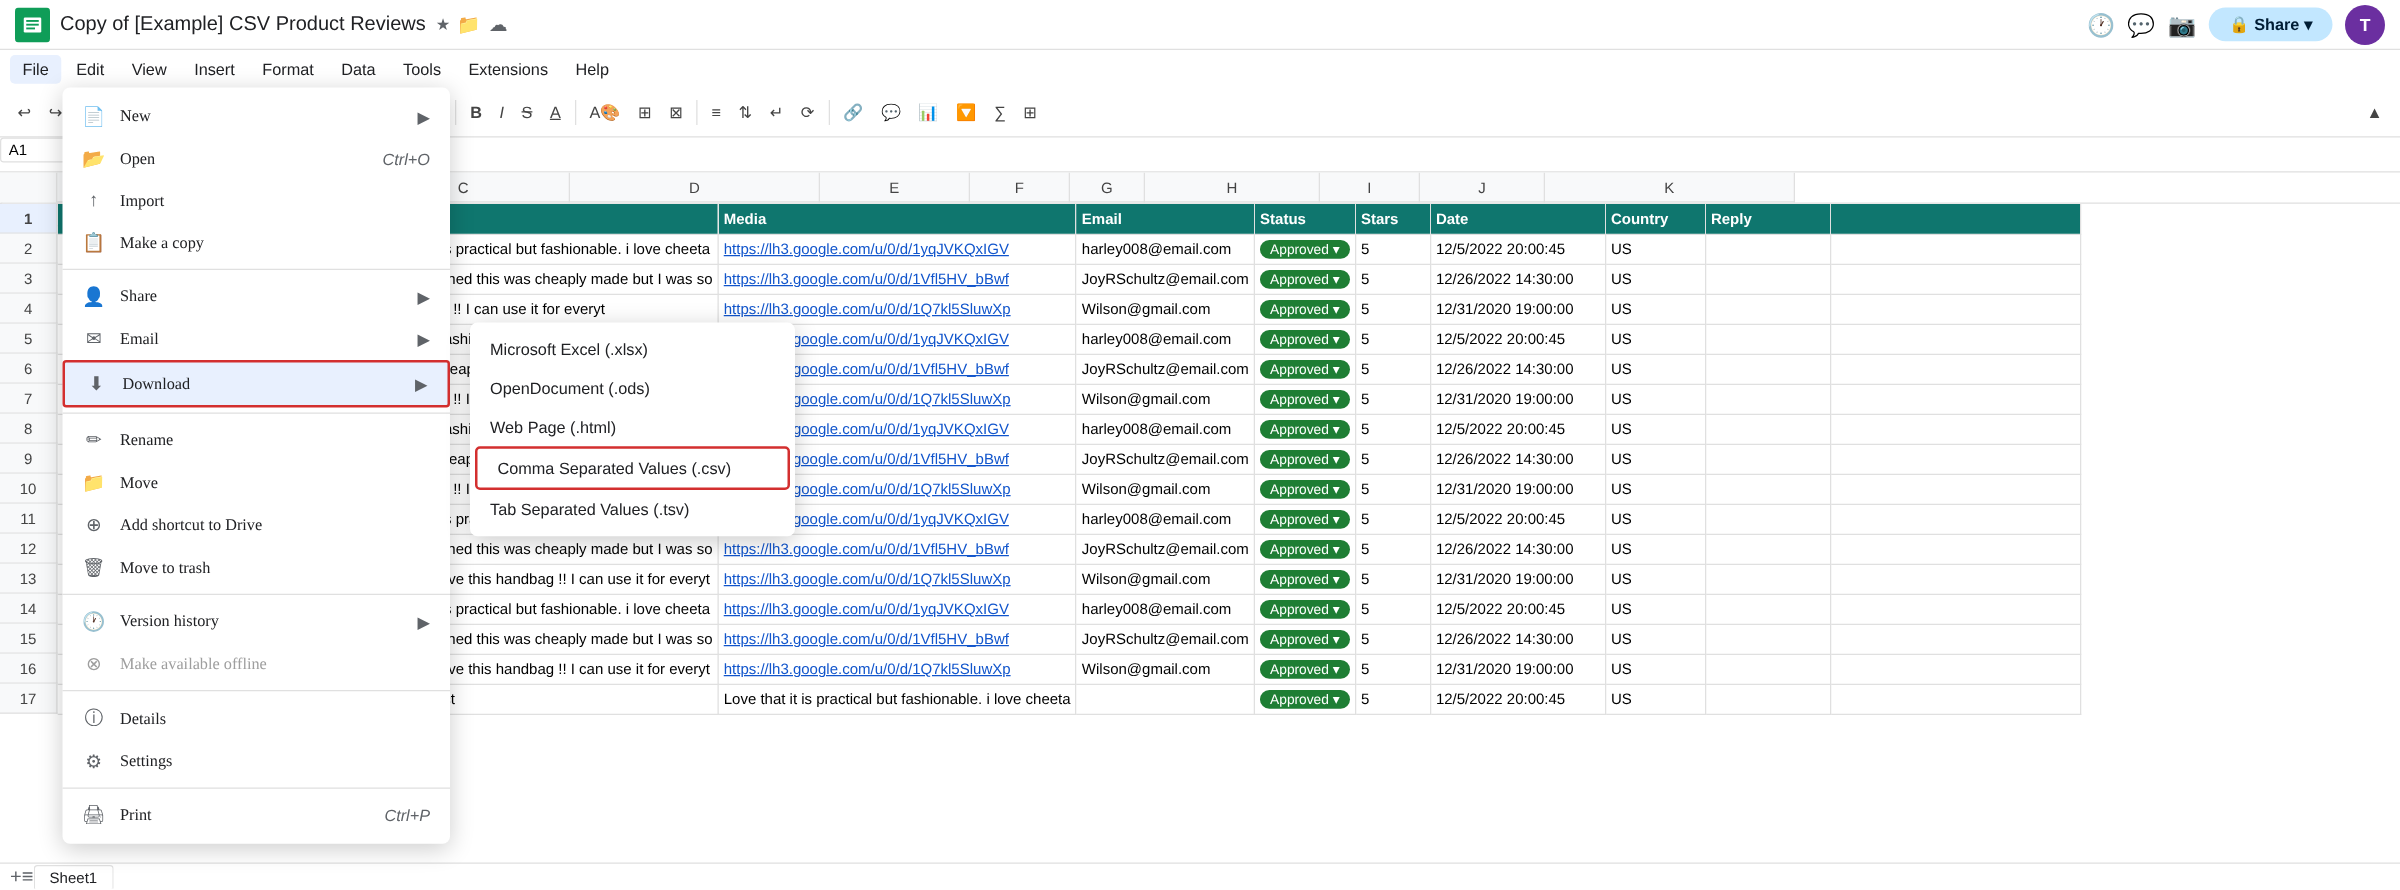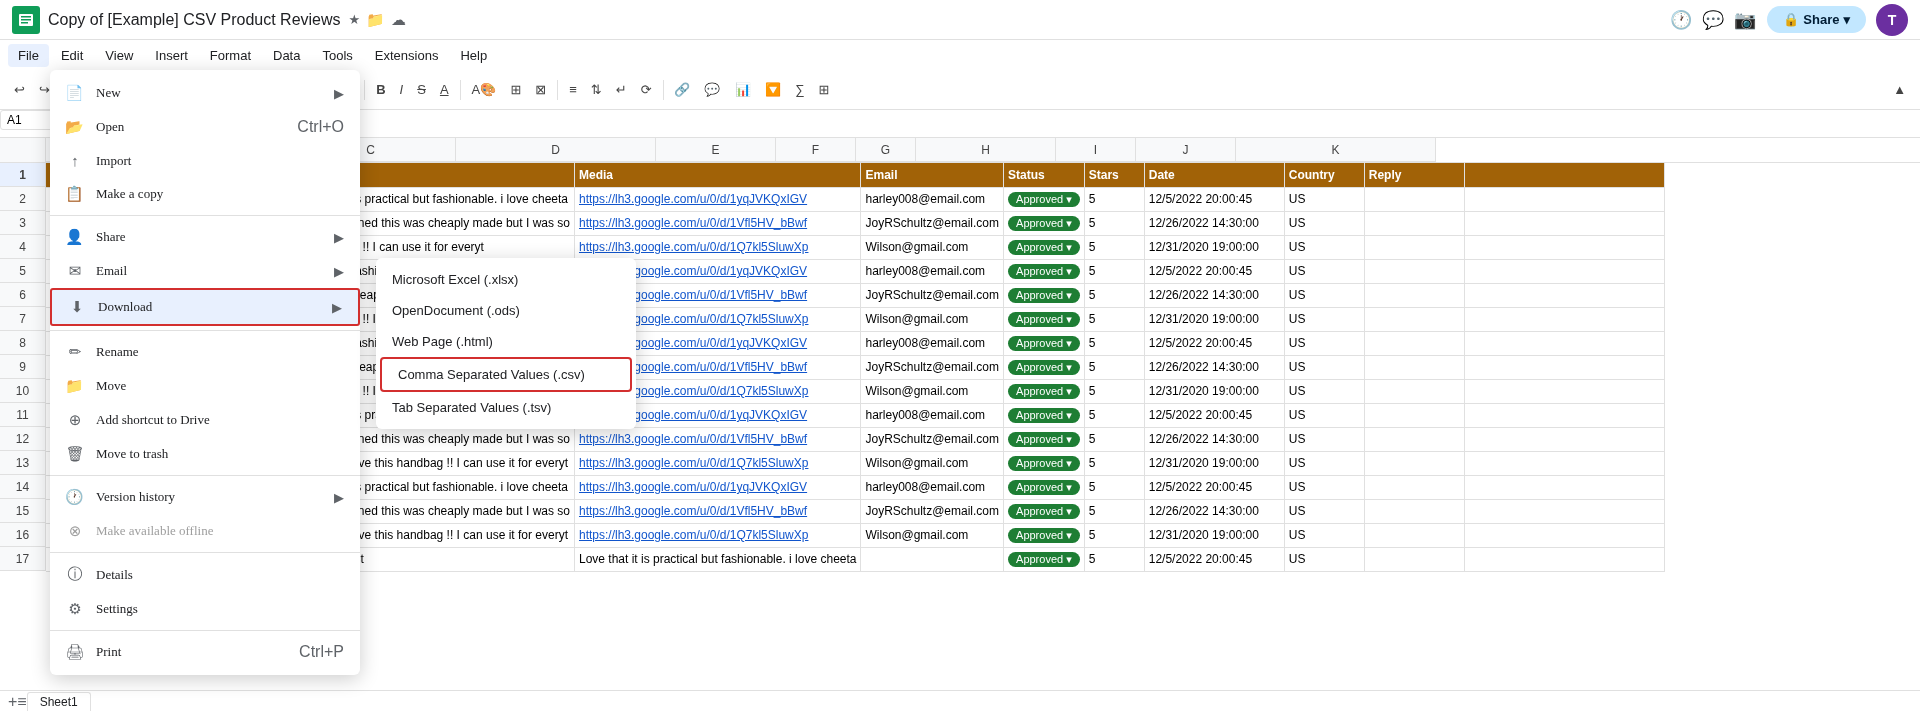--- a/index.html
+++ b/index.html
@@ -39,35 +39,35 @@
 
     
     .cell-ref-bar { display: flex; align-items: flex-start; height: 28px; border-bottom: 1px solid #e0e0e0; padding: 0 0; gap: 8px; flex-direction: column; }
     .cell-ref { width: 60px; border: 1px solid #e0e0e0; border-radius: 3px; padding: 2px 6px; font-size: 12px; }
     .formula-bar { flex: 1; border: 1px solid #e0e0e0; border-radius: 3px; padding: 2px 8px; font-size: 12px; }
     .col-header { background: #f8f9fa; border-right: 1px solid #e0e0e0; border-bottom: 1px solid #e0e0e0; text-align: center; font-size: 12px; color: #444; display: flex; align-items: center; justify-content: center; height: 24px; user-select: none; }
     .row-header { background: #f8f9fa; border-right: 1px solid #e0e0e0; border-bottom: 1px solid #e0e0e0; text-align: center; font-size: 12px; color: #444; width: 46px; height: 24px; display: flex; align-items: center; justify-content: center; flex-shrink: 0; }
     .row-header.active-row { background: #e8f0fe; font-weight: 700; }
     .grid-table { border-collapse: collapse; table-layout: fixed; }
     .grid-table th, .grid-table td { border-right: 1px solid #e0e0e0; border-bottom: 1px solid #e0e0e0; font-size: 12px; white-space: nowrap; overflow: hidden; text-overflow: ellipsis; padding: 0 4px; height: 24px; }
-    .grid-table th { background: #a16207; color: #fff; text-align: left; font-weight: 600; position: sticky; top: 0; z-index: 2; }
+    .grid-table th { background: #0f766e; color: #fff; text-align: left; font-weight: 600; position: sticky; top: 0; z-index: 2; }
     .grid-table td { background: #fff; }
     .status-badge { background: #1e7e34; color: #fff; border-radius: 12px; padding: 1px 8px; font-size: 11px; display: inline-flex; align-items: center; gap: 3px; }
     .link-cell { color: #1155cc; text-decoration: underline; }
 
     
     .sheet-tabs { display: flex; align-items: center; height: 22px; background: #fff; border-top: 1px solid #e0e0e0; padding: 0 8px; }
     .sheet-tab { padding: 2px 12px; font-size: 12px; border-radius: 3px 3px 0 0; cursor: pointer; color: #5f6368; background: #f1f3f4; border: 1px solid #e0e0e0; border-bottom: none; margin-right: 2px; }
     .sheet-tab.active { background: #fff; color: #202124; font-weight: 500; }
     .file-menu { position: fixed; top: 70px; left: 50px; width: 310px; background: #fff; box-shadow: 0 4px 20px rgba(0,0,0,0.2); border-radius: 6px; z-index: 20; padding: 6px 0; }
     .file-menu-item { display: flex; align-items: center; padding: 8px 16px; cursor: pointer; color: #202124; font-size: 13px; gap: 12px; position: relative; }
     .file-menu-item.active-item { background: #e8f0fe; border: 2px solid #d32f2f; }
     .file-menu-icon { width: 18px; display: flex; align-items: center; justify-content: center; color: #5f6368; font-size: 15px; }
     .file-menu-label { flex: 1; font-family: Liberation Serif, serif; }
-    .file-menu-shortcut { color: #5f6368; font-size: 16px; }
+    .file-menu-shortcut { color: #5f6368; font-size: 13px; font-style: italic; }
     .file-menu-arrow { color: #5f6368; margin-left: auto; }
     .file-menu-divider { height: 1px; background: #e0e0e0; margin: 4px 0; }
 
     
     .download-submenu { position: fixed; top: 258px; left: 376px; width: 260px; background: #fff; box-shadow: 0 4px 20px rgba(0,0,0,0.2); border-radius: 6px; z-index: 30; padding: 6px 0; }
     .submenu-item { display: flex; align-items: center; padding: 8px 16px; cursor: pointer; color: #202124; font-size: 13px; }
     .submenu-item.selected { background: #fff; border: 2px solid #d32f2f; border-radius: 4px; }
   </style>
 </head>
 <body>

